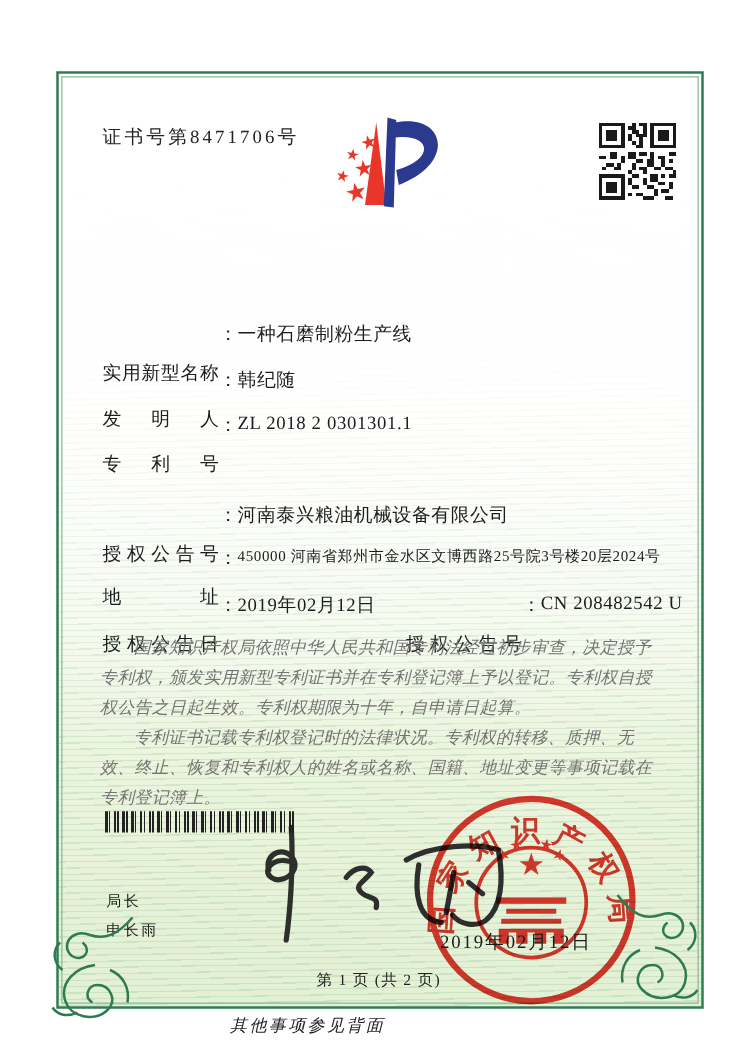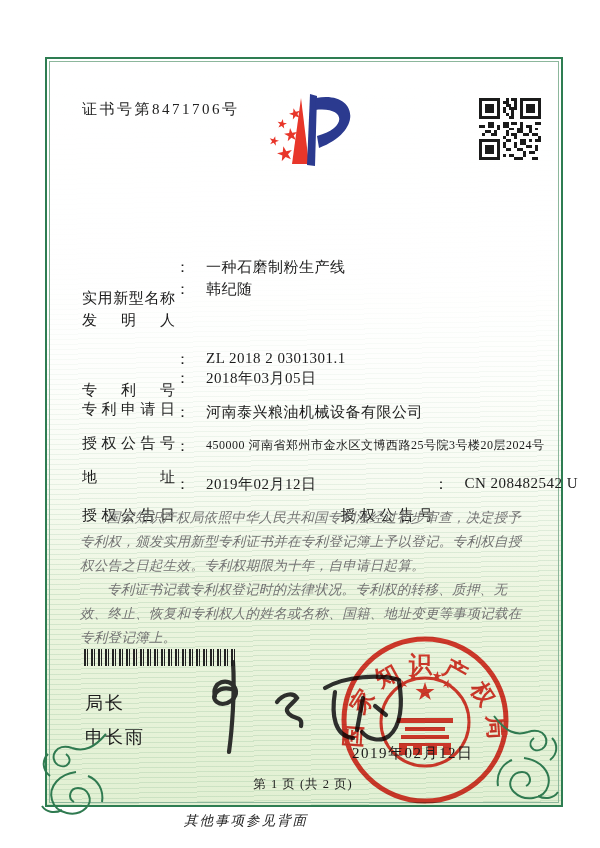--- a/index.html
+++ b/index.html
@@ -22,33 +22,33 @@
   .certno{left:82px;top:100px;font-size:15px;letter-spacing:2.5px;color:#222;}
   .logo{left:260px;top:84px;}
   .qr{left:479px;top:98px;}
   .title{left:0;top:188px;width:600px;text-align:center;font-size:31px;font-weight:bold;
     letter-spacing:9px;color:#111;}
 
   
   .frow{left:82px;width:446px;font-size:15px;color:#1c1c1c;white-space:nowrap;}
   .flabel{display:inline-block;width:93px;text-align:justify;text-align-last:justify;vertical-align:top;margin-top:31px;}
   .fcolon{display:inline-block;vertical-align:top;}
-  .fvalue{display:inline-block;vertical-align:top;margin-left:16px;letter-spacing:.5px;}
+  .fvalue{display:inline-block;vertical-align:top;margin-left:0;letter-spacing:.5px;}
   .fvalue.wrap{white-space:normal;width:352px;line-height:1.35;font-size:12px;}
   .pair2{display:inline-block;margin-left:24px;}
 
   
   .paras{left:80px;top:506px;width:442px;font-size:13.5px;line-height:1.78;color:#737373;
     font-style:italic;}
   .paras p{margin:0;text-indent:2em;letter-spacing:.3px;}
 
   
   .barcode{left:84px;top:649px;width:152px;height:17px;
     background:repeating-linear-gradient(90deg,#222 0 2px,transparent 2px 3px,#222 3px 4px,transparent 4px 7px,#222 7px 9px,transparent 9px 10px,#222 10px 11px,transparent 11px 14px);}
-  .officer{left:85px;top:686px;font-size:18px;color:#1c1c1c;line-height:1.9;letter-spacing:2px;}
+  .officer{left:85px;top:710px;font-size:12px;color:#1c1c1c;line-height:1.9;letter-spacing:2px;}
   .sig{left:185px;top:652px;}
 
   .seal{left:339px;top:634px;mix-blend-mode:multiply;opacity:.93;}
   .sealdate{left:352px;top:744px;font-size:15px;color:#1a1a1a;letter-spacing:1.5px;}
 
   .pageno{left:0;top:776px;width:606px;text-align:center;font-size:12.5px;color:#222;letter-spacing:1px;}
   .backnote{left:0;top:812px;width:492px;text-align:center;font-size:13.5px;color:#222;
     font-style:italic;letter-spacing:2px;}
 
   .flourishL{left:40px;top:732px;}
@@ -144,28 +144,25 @@
         <rect x="12" y="20" width="3" height="1"></rect>
           <rect x="18" y="20" width="2" height="1"></rect>
       </g>
     </svg>
   </div>
 
 
   <div class="abs frow" style="top:258px;">
     <span class="flabel">实用新型名称</span><span class="fcolon">：</span><span class="fvalue">一种石磨制粉生产线</span>
   </div>
-  <div class="abs frow" style="top:280px;text-decoration:underline;">
+  <div class="abs frow" style="top:295px;text-decoration:underline;">
     <span class="flabel">发明人</span><span class="fcolon">：</span><span class="fvalue">韩纪随</span>
   </div>
-  <div class="abs frow" style="top:350px;">
+  <div class="abs frow" style="top:331px;">
     <span class="flabel">专利号</span><span class="fcolon">：</span><span class="fvalue">ZL 2018 2 0301301.1</span>
-  </div>
-  <div class="abs frow" style="top:369px;">
-    <span class="flabel">专利申请日</span><span class="fcolon">：</span><span class="fvalue">2018年03月05日</span>
   </div>
   <div class="abs frow" style="top:403px;">
     <span class="flabel">授权公告号</span><span class="fcolon">：</span><span class="fvalue">河南泰兴粮油机械设备有限公司</span>
   </div>
   <div class="abs frow" style="top:437px;">
     <span class="flabel">地址</span><span class="fcolon">：</span><span class="fvalue wrap">450000 河南省郑州市金水区文博西路25号院3号楼20层2024号</span>
   </div>
   <div class="abs frow" style="top:475px;">
     <span class="flabel">授权公告日</span><span class="fcolon">：</span><span class="fvalue">2019年02月12日</span><span class="pair2"><span class="flabel">授权公告号</span><span class="fcolon">：</span><span class="fvalue">CN 208482542 U</span></span>
   </div>

